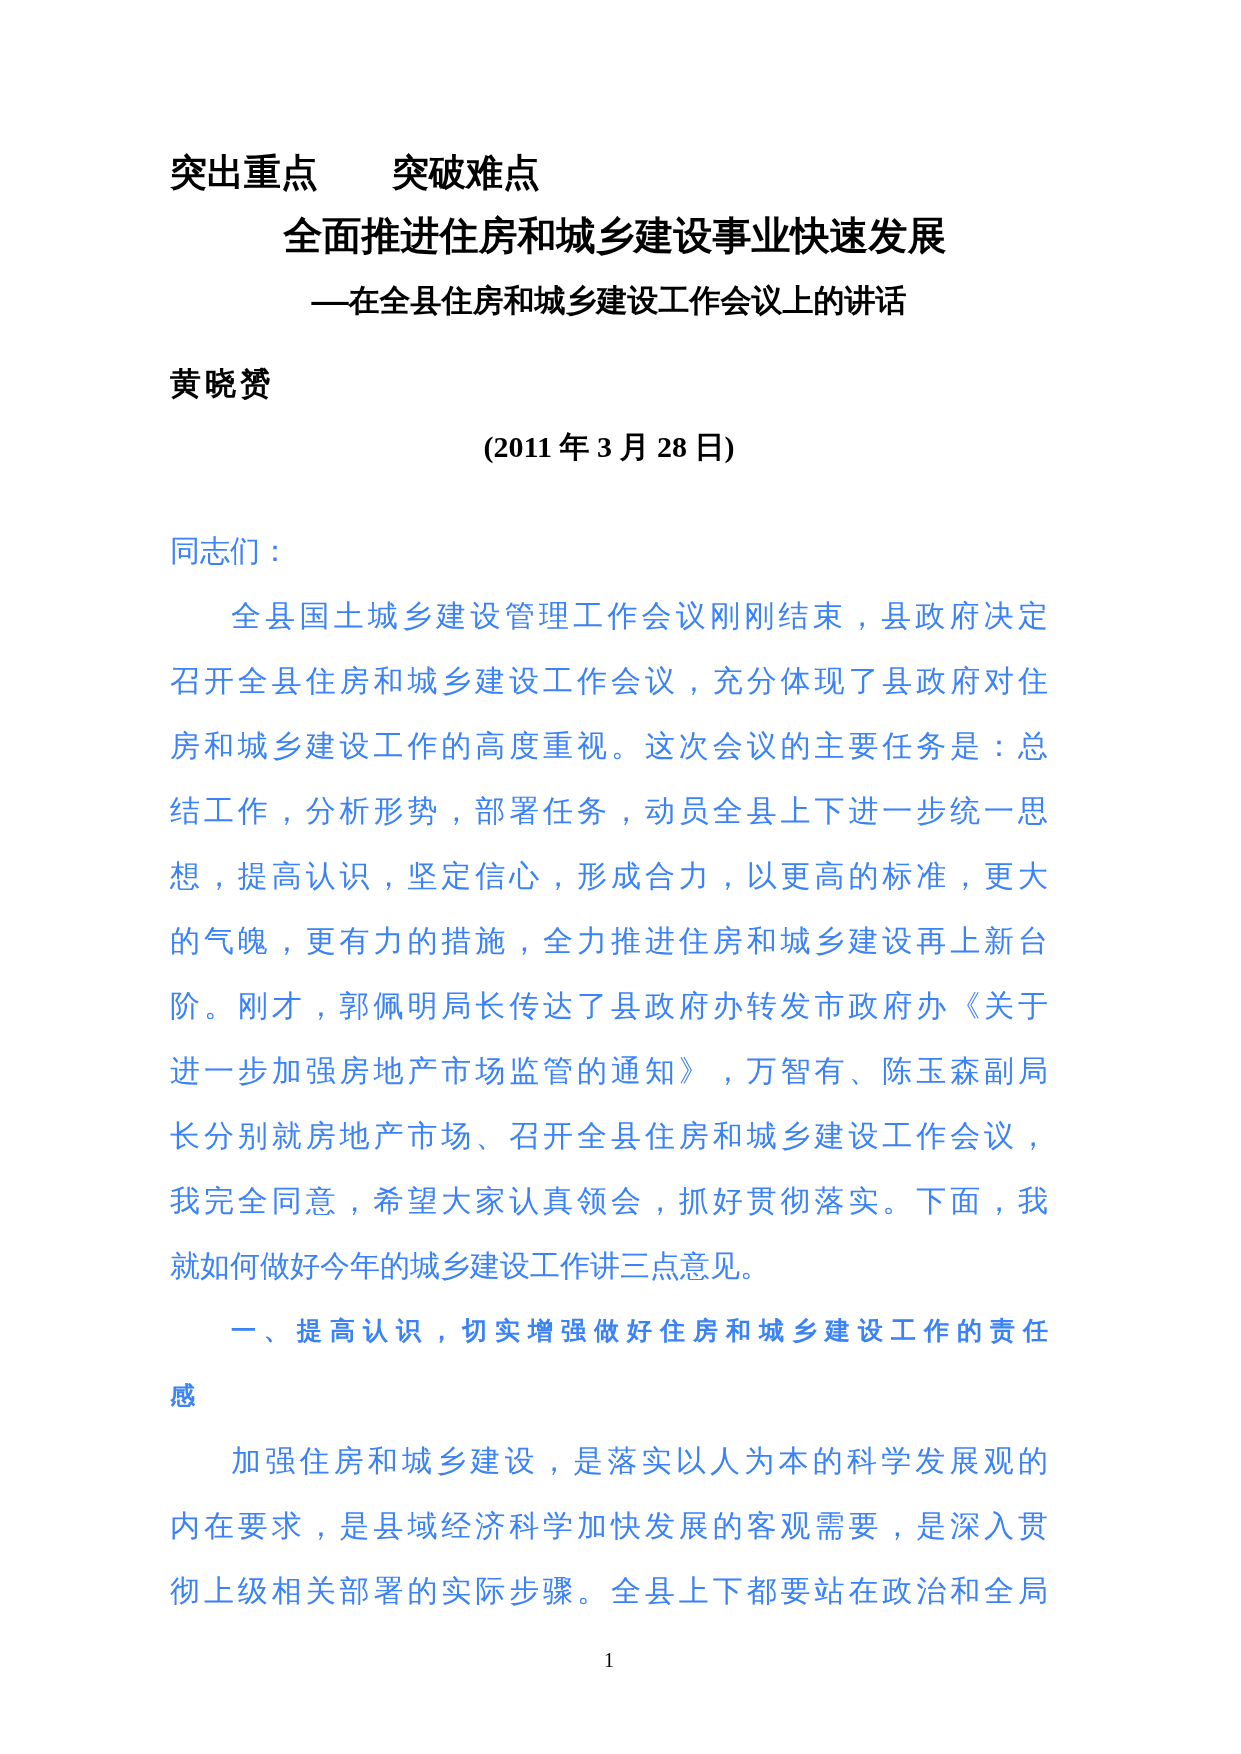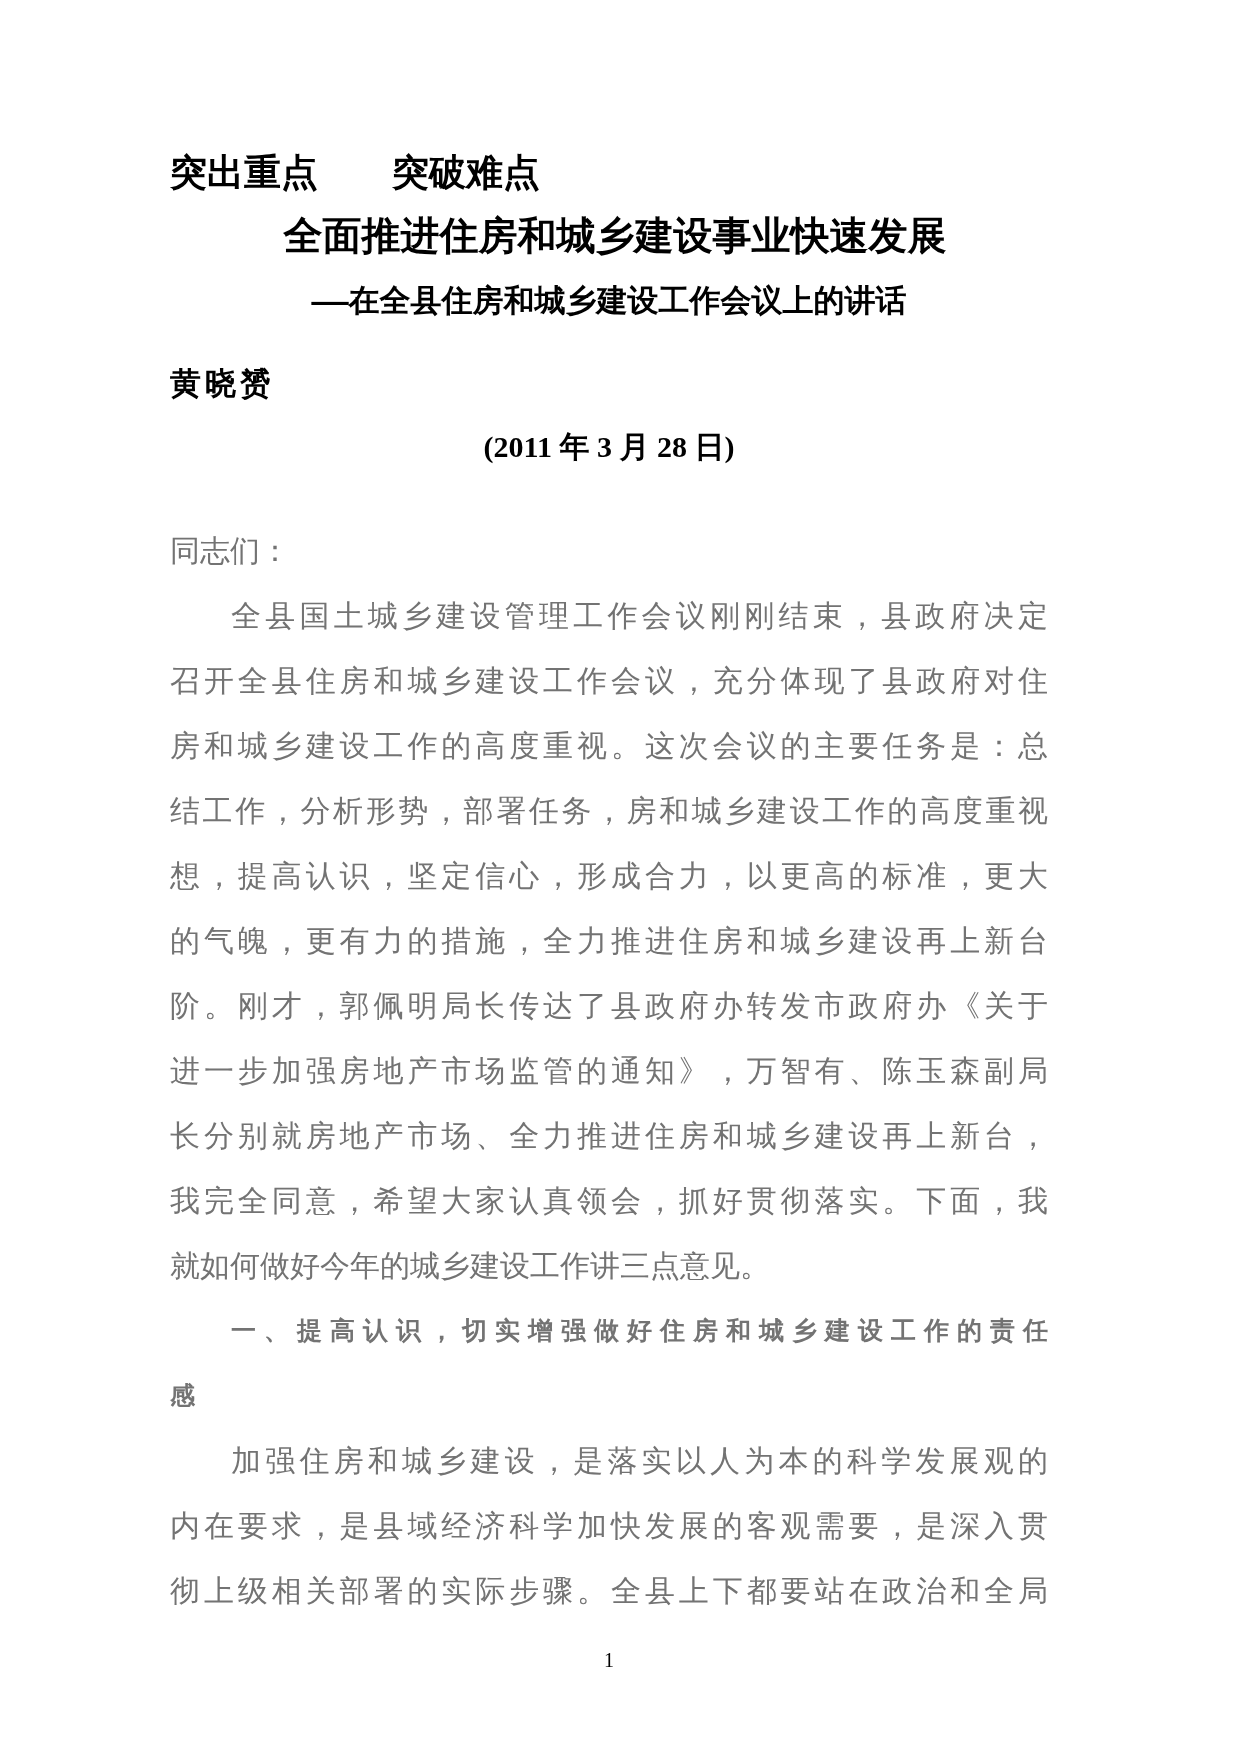--- a/index.html
+++ b/index.html
@@ -76,21 +76,21 @@
     position: absolute;
     top: 518px;
     left: 170px;
     width: 878px;
   }
   .bline {
     height: 65px;
     line-height: 65px;
     font-size: 30px;
     font-family: "Liberation Serif", "DejaVu Serif", serif;
-    color: #737373;
+    color: #3b82f6;
   }
   .just {
     text-align: justify;
     text-align-last: justify;
     text-justify: inter-character;
   }
   .indent {
     text-indent: 61px;
   }
   .h1 {
@@ -119,26 +119,26 @@
   <div class="title2">全面推进住房和城乡建设事业快速发展</div>
   <div class="subtitle">——在全县住房和城乡建设工作会议上的讲话</div>
   <div class="author">黄晓赟</div>
   <div class="date">(2011 年 3 月 28 日)</div>
 
   <div class="body-block">
     <div class="bline">同志们：</div>
     <div class="bline indent just">全县国土城乡建设管理工作会议刚刚结束，县政府决定</div>
     <div class="bline just">召开全县住房和城乡建设工作会议，充分体现了县政府对住</div>
     <div class="bline just">房和城乡建设工作的高度重视。这次会议的主要任务是：总</div>
-    <div class="bline just">结工作，分析形势，部署任务，房和城乡建设工作的高度重视</div>
+    <div class="bline just">结工作，分析形势，部署任务，动员全县上下进一步统一思</div>
     <div class="bline just">想，提高认识，坚定信心，形成合力，以更高的标准，更大</div>
     <div class="bline just">的气魄，更有力的措施，全力推进住房和城乡建设再上新台</div>
     <div class="bline just">阶。刚才，郭佩明局长传达了县政府办转发市政府办《关于</div>
     <div class="bline just">进一步加强房地产市场监管的通知》，万智有、陈玉森副局</div>
-    <div class="bline just">长分别就房地产市场、全力推进住房和城乡建设再上新台，</div>
+    <div class="bline just">长分别就房地产市场、召开全县住房和城乡建设工作会议，</div>
     <div class="bline just">我完全同意，希望大家认真领会，抓好贯彻落实。下面，我</div>
     <div class="bline">就如何做好今年的城乡建设工作讲三点意见。</div>
     <div class="bline h1 indent just">一、提高认识，切实增强做好住房和城乡建设工作的责任</div>
     <div class="bline h1">感</div>
     <div class="bline indent just">加强住房和城乡建设，是落实以人为本的科学发展观的</div>
     <div class="bline just">内在要求，是县域经济科学加快发展的客观需要，是深入贯</div>
     <div class="bline just">彻上级相关部署的实际步骤。全县上下都要站在政治和全局</div>
   </div>
 
   <div class="pageno">1</div>

